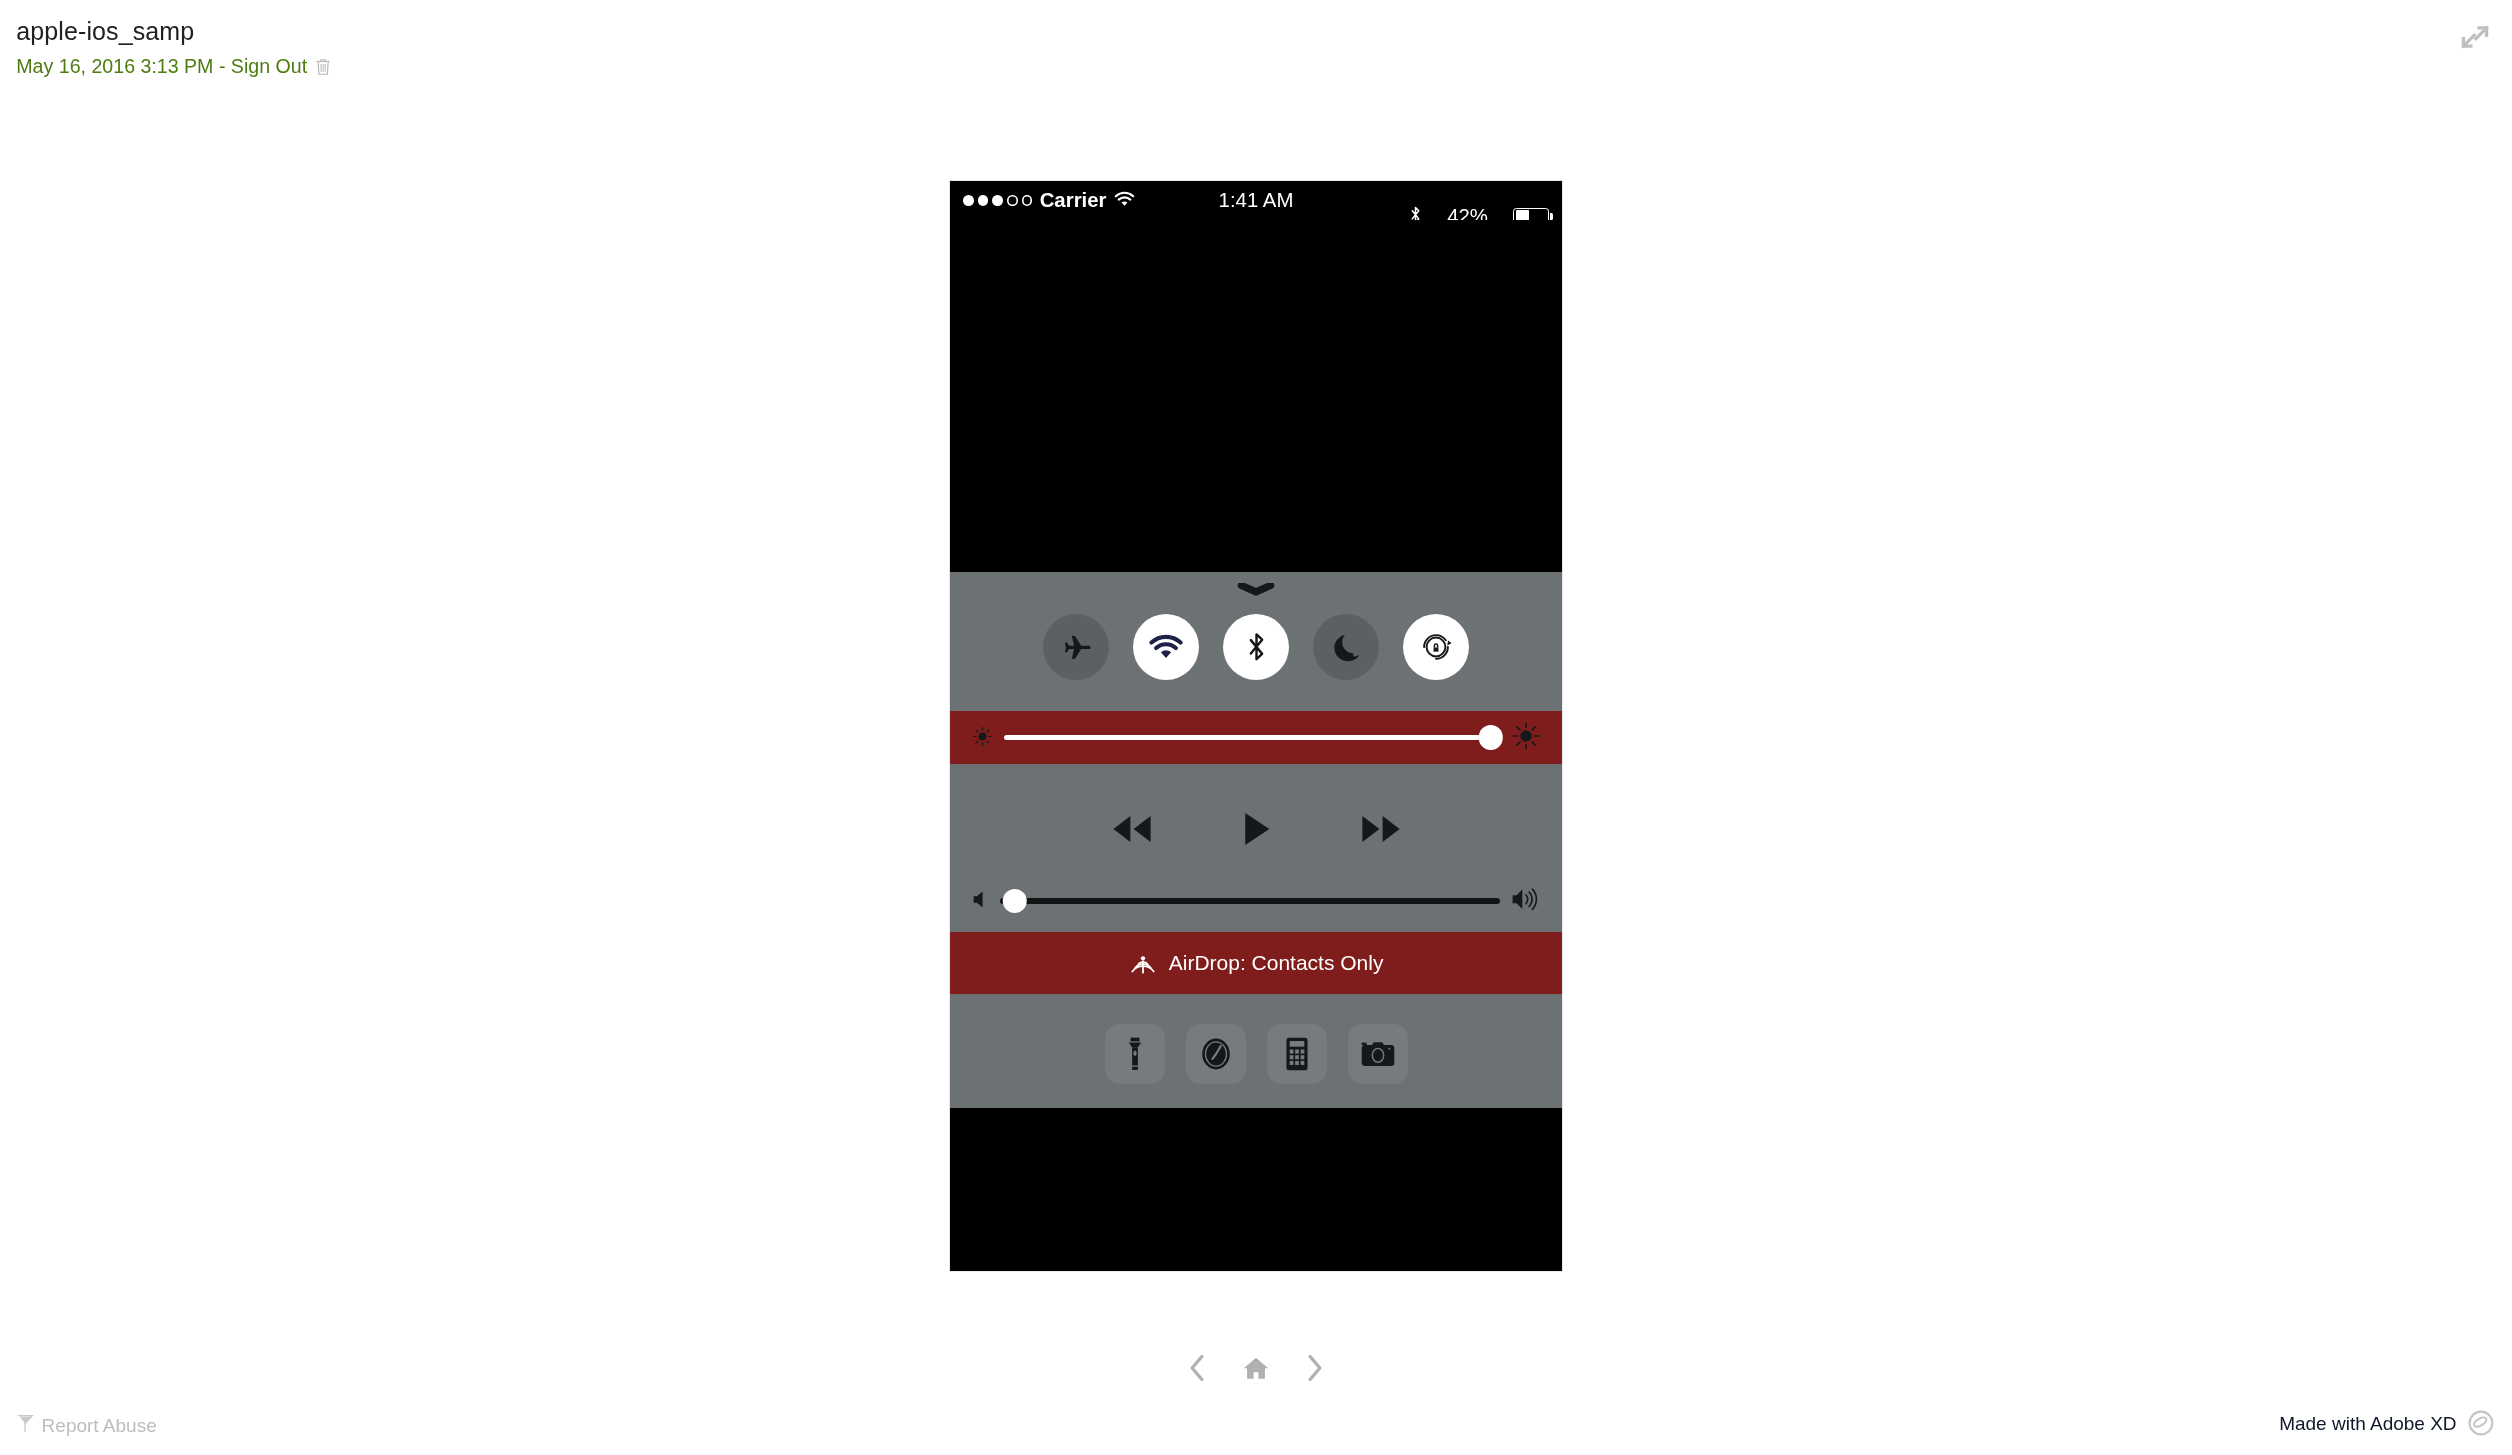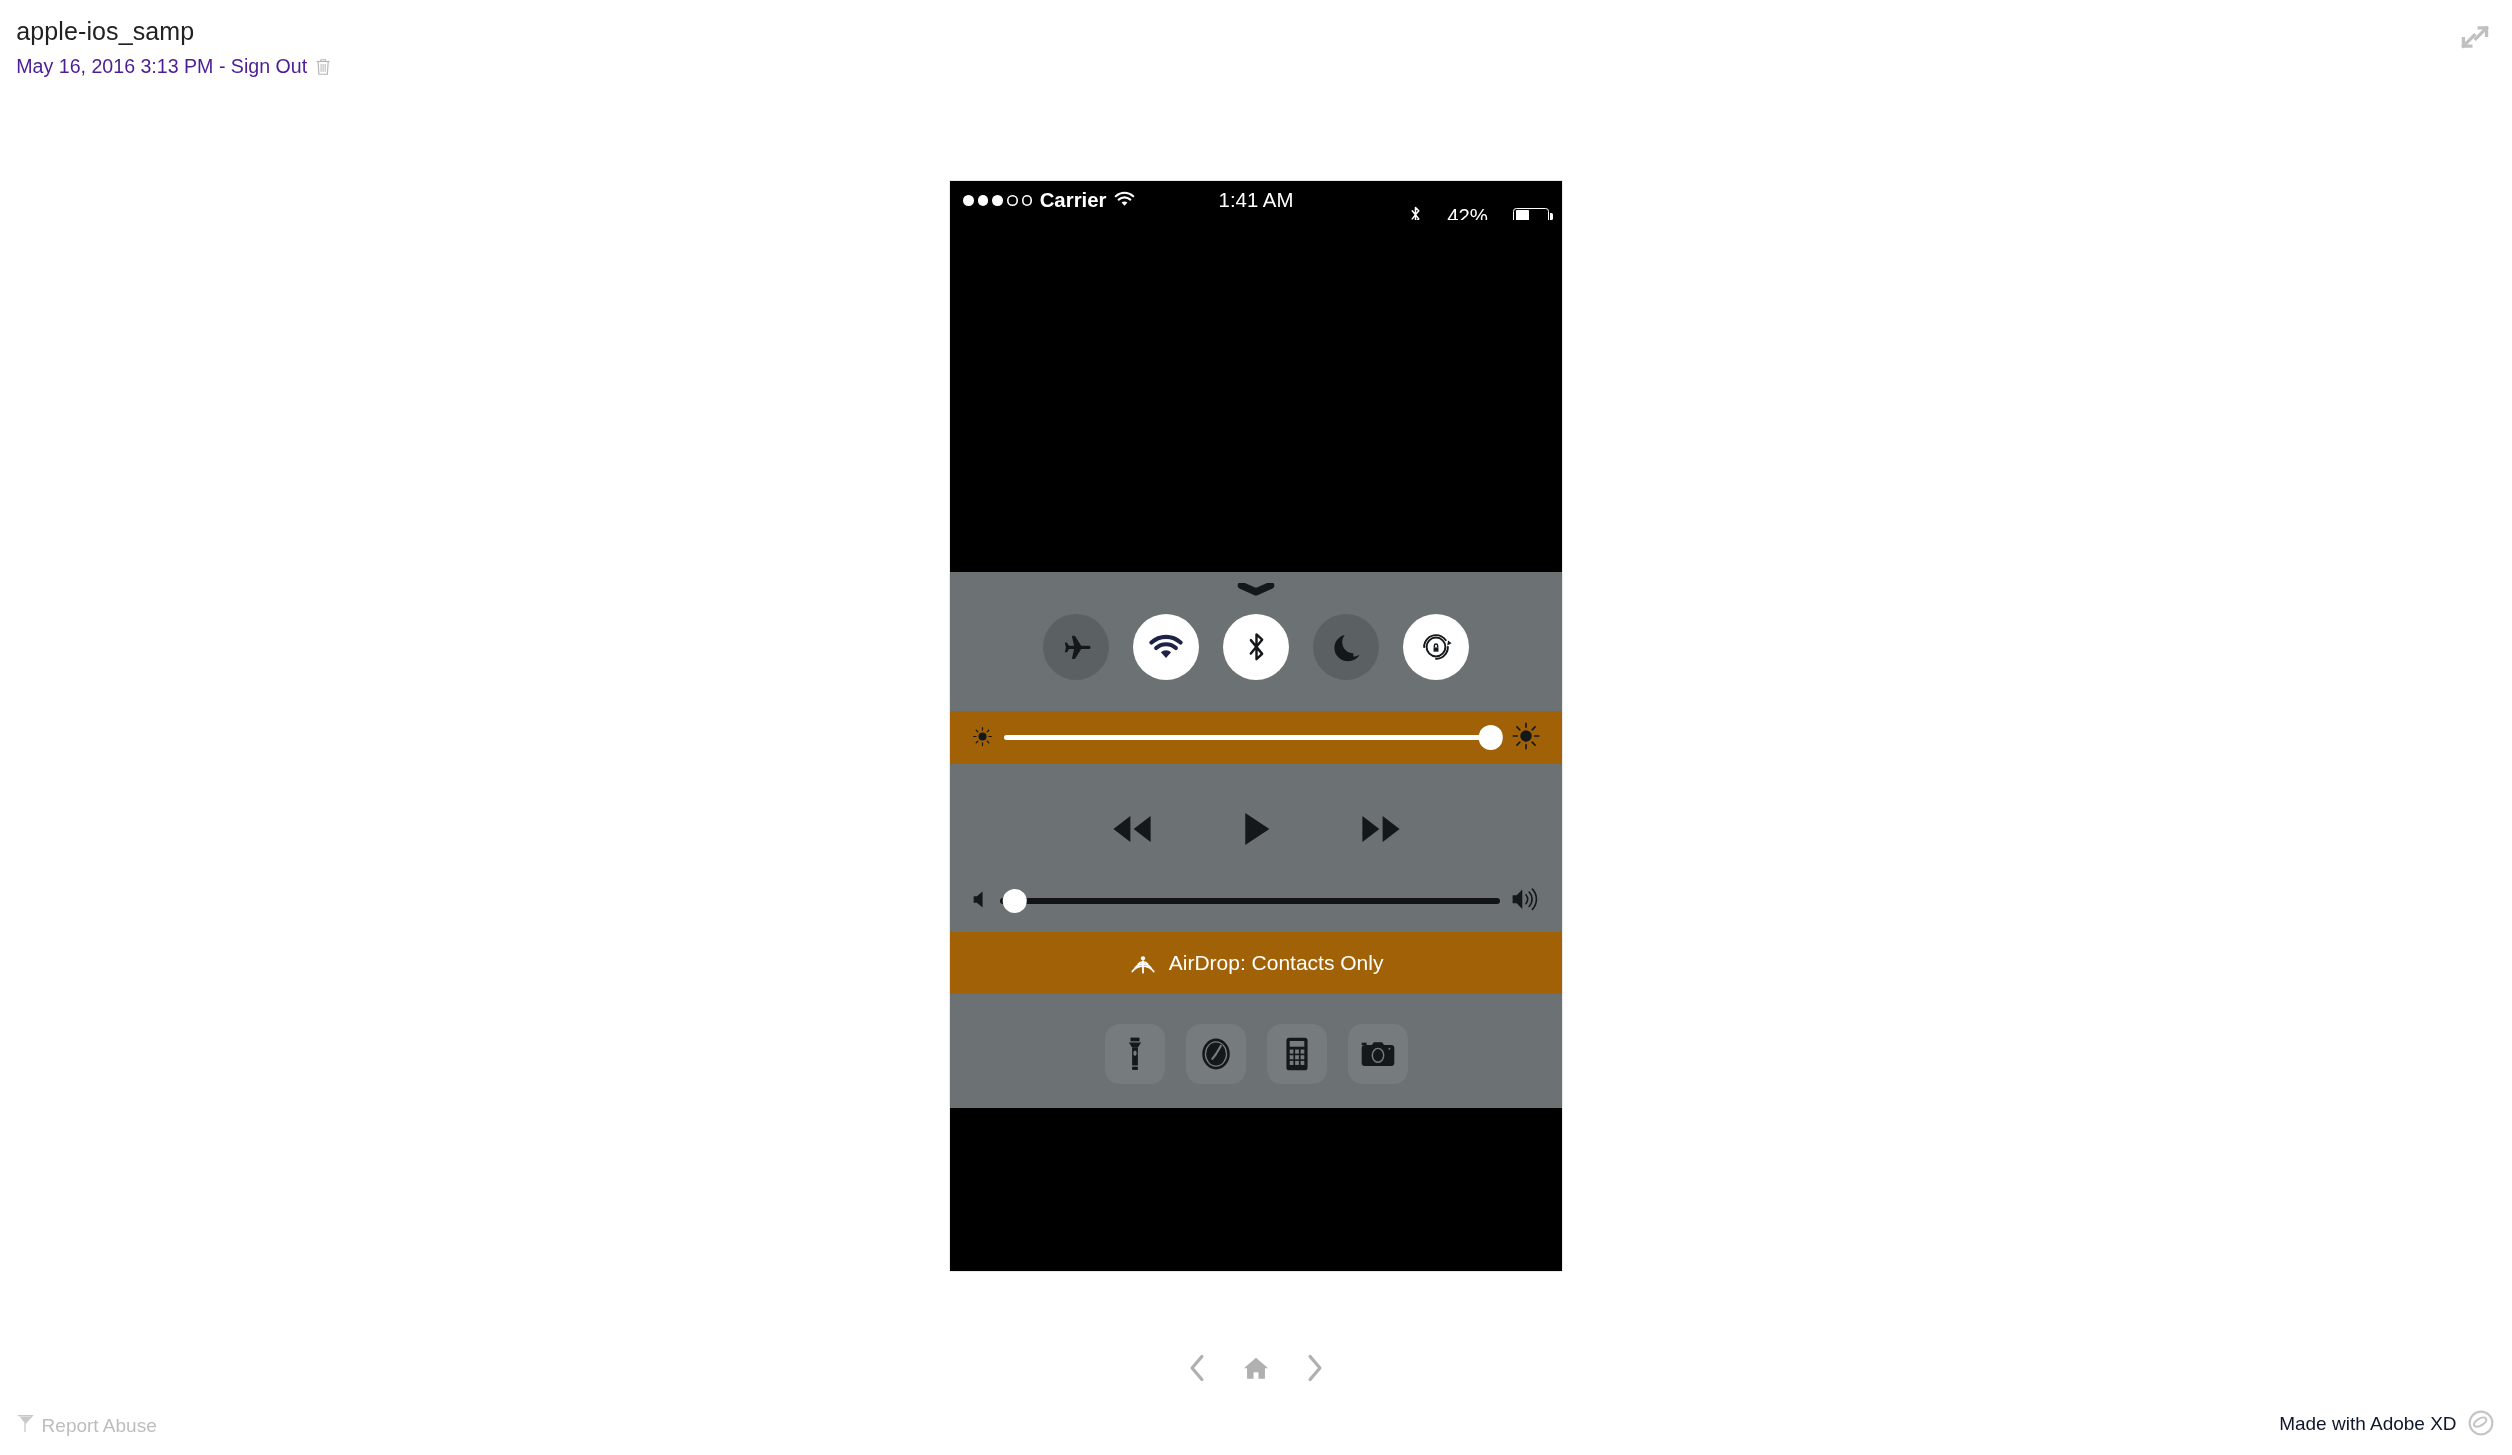--- a/index.html
+++ b/index.html
@@ -31,21 +31,21 @@
   }
   #meta-row {
     margin-top: 6.5px;
     display: flex;
     align-items: center;
     gap: 8.2px;
     white-space: nowrap;
   }
   #meta-text {
     font-size: 19.6px;
-    color: #4c1d95;
+    color: #4d7c0f;
     line-height: 24.5px;
   }
   .trash-icon {
     width: 16.3px;
     height: 19.6px;
     position: relative;
     display: inline-block;
     cursor: pointer;
   }
 
@@ -162,21 +162,21 @@
 
   
   #control-center {
     position: absolute;
     left: 0;
     top: 391px;
     width: 612px;
     height: 699px;
   }
   .cc-panel-light { background: #6c7174; }
-  .cc-panel-dark  { background: #a16207; }
+  .cc-panel-dark  { background: #7f1d1d; }
 
   #cc-toggles {
     position: relative;
     height: 139px;
   }
   #grabber {
     position: absolute;
     left: 50%;
     top: 10.6px;
     transform: translateX(-50%);

